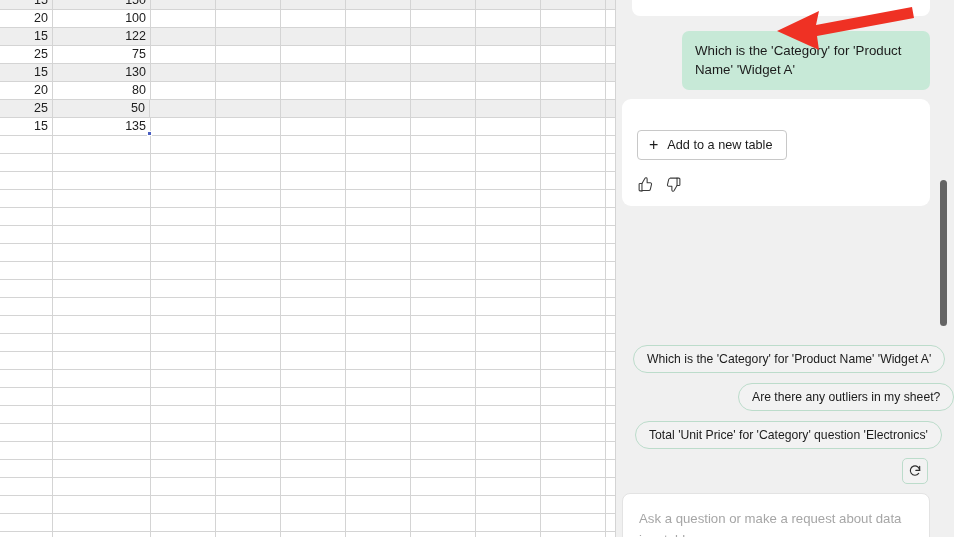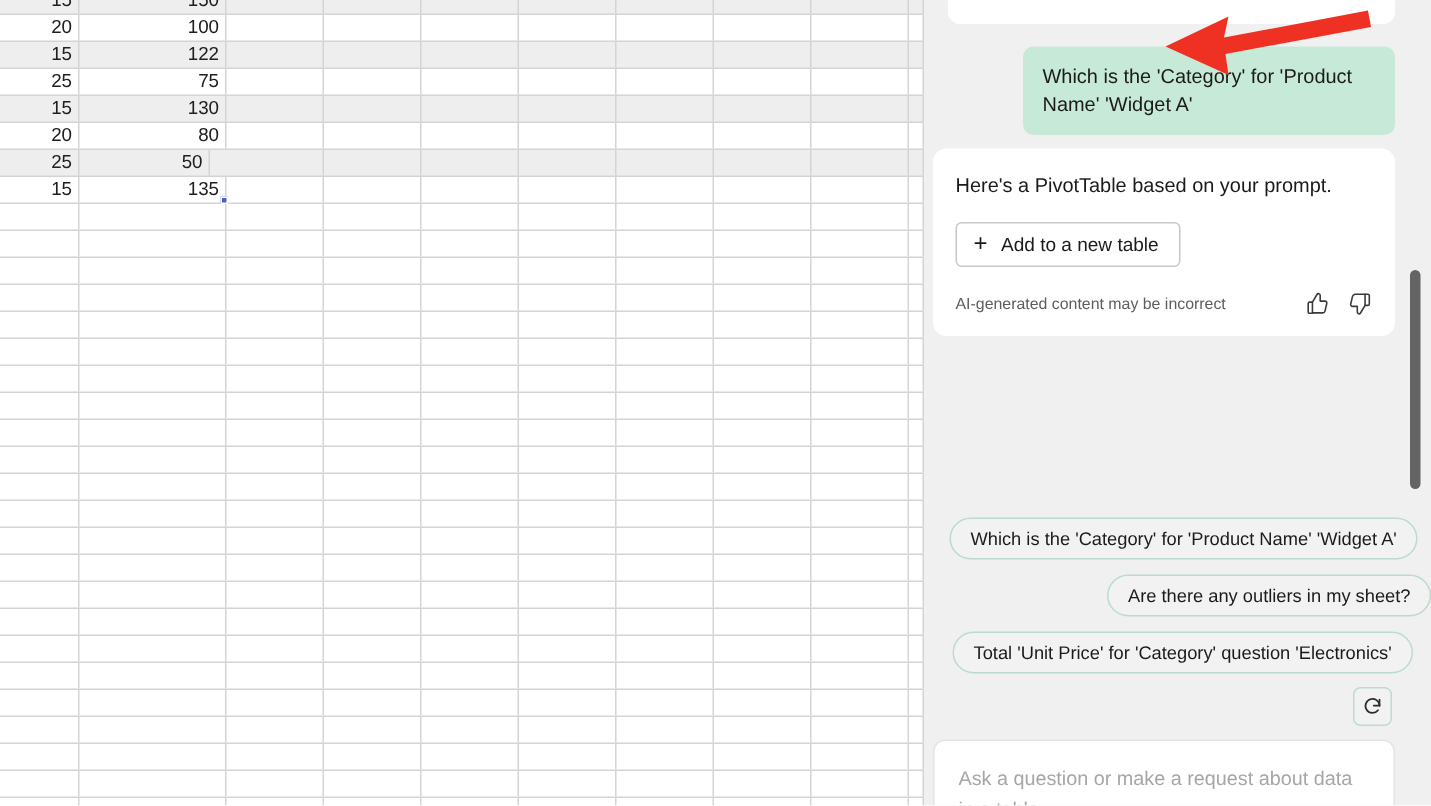--- a/index.html
+++ b/index.html
@@ -297,21 +297,21 @@
         <div class="grid-cell" style="left: 216px; width: 65px;"></div>
         <div class="grid-cell" style="left: 281px; width: 65px;"></div>
         <div class="grid-cell" style="left: 346px; width: 65px;"></div>
         <div class="grid-cell" style="left: 411px; width: 65px;"></div>
         <div class="grid-cell" style="left: 476px; width: 65px;"></div>
         <div class="grid-cell" style="left: 541px; width: 65px;"></div>
         <div class="grid-cell" style="left: 606px; width: 10px;"></div>
       </div>
       <div class="grid-row banded" style="top: 100px;">
         <div class="grid-cell" style="left: 0px; width: 53px;">25</div>
-        <div class="grid-cell" style="left: 42px; width: 98px;">50</div>
+        <div class="grid-cell" style="left: 52px; width: 98px;">50</div>
         <div class="grid-cell" style="left: 151px; width: 65px;"></div>
         <div class="grid-cell" style="left: 216px; width: 65px;"></div>
         <div class="grid-cell" style="left: 281px; width: 65px;"></div>
         <div class="grid-cell" style="left: 346px; width: 65px;"></div>
         <div class="grid-cell" style="left: 411px; width: 65px;"></div>
         <div class="grid-cell" style="left: 476px; width: 65px;"></div>
         <div class="grid-cell" style="left: 541px; width: 65px;"></div>
         <div class="grid-cell" style="left: 606px; width: 10px;"></div>
       </div>
       <div class="grid-row plain" style="top: 118px;">
@@ -607,31 +607,29 @@
 
   <div id="chat-pane" style="background: rgb(240, 240, 240);">
 
     <div id="chat-scroll">
 
       <div class="card-top"></div>
 
       <div id="user-msg" style="background: rgb(199, 233, 215);">Which is the 'Category' for 'Product Name' 'Widget A'</div>
 
       <div id="assistant-card">
-        <div class="assist-intro">Here's a PivotTable based on your prompt.</div>
 
 
 
         <div id="add-sheet-btn">
           <span class="plus-glyph">+</span>
           <span>Add to a new table</span>
         </div>
 
         <div class="disclaim-row">
-          <span class="disclaim-text">AI-generated content may be incorrect</span>
           <span class="feedback-icons">
             <svg class="fb-btn" viewBox="0 0 24 24" fill="none" stroke="#3b3b3b" stroke-width="1.5" stroke-linecap="round" stroke-linejoin="round">
               <path d="M7 21V10.5l4.3-7.2c.9-1.4 3-.8 3 .9V9.5h4.4c1.2 0 2.1 1.1 1.8 2.3l-1.7 7.1c-.2 1-1.1 1.7-2.1 1.7H7z"></path>
               <path d="M7 10.5H4.3c-.7 0-1.3.6-1.3 1.3v7.9c0 .7.6 1.3 1.3 1.3H7"></path>
             </svg>
             <svg class="fb-btn" viewBox="0 0 24 24" fill="none" stroke="#3b3b3b" stroke-width="1.5" stroke-linecap="round" stroke-linejoin="round">
               <path d="M17 3v10.5l-4.3 7.2c-.9 1.4-3 .8-3-.9V14.5H5.3c-1.2 0-2.1-1.1-1.8-2.3l1.7-7.1C5.4 4.1 6.3 3.4 7.3 3H17z"></path>
               <path d="M17 13.5h2.7c.7 0 1.3-.6 1.3-1.3V4.3c0-.7-.6-1.3-1.3-1.3H17"></path>
             </svg>
           </span>

